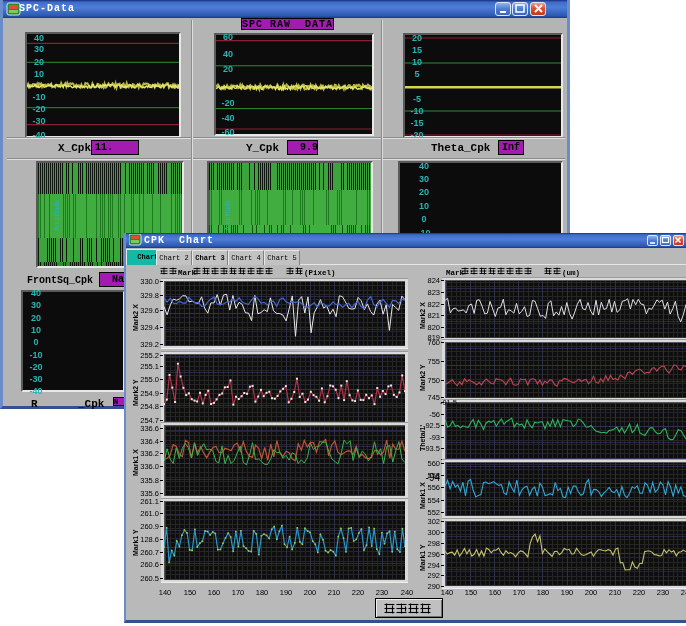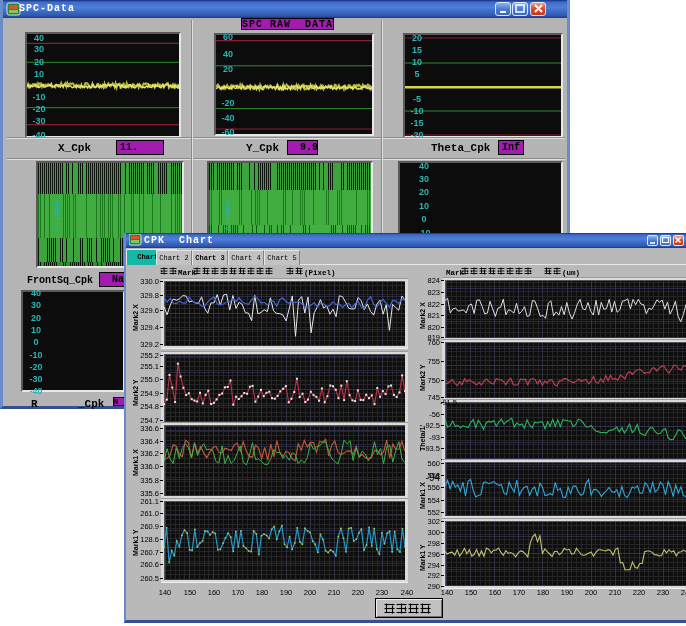--- a/index.html
+++ b/index.html
@@ -97,21 +97,21 @@
     <div class="cyl" style="left:399px;top:129.8px;width:30px;font-size:9px">-20</div>
     <div style="position:absolute;left:4px;top:137px;width:558px;height:1px;background:#8a8a8a"></div>
     <div style="position:absolute;left:4px;top:138px;width:558px;height:1px;background:#dedede"></div>
     <div style="position:absolute;left:4px;top:158px;width:558px;height:1px;background:#8a8a8a"></div>
     <div style="position:absolute;left:4px;top:159px;width:558px;height:1px;background:#dedede"></div>
     <div style="position:absolute;left:188px;top:20px;width:1px;height:380px;background:#8a8a8a"></div>
     <div style="position:absolute;left:189px;top:20px;width:1px;height:380px;background:#dedede"></div>
     <div style="position:absolute;left:378px;top:20px;width:1px;height:380px;background:#8a8a8a"></div>
     <div style="position:absolute;left:379px;top:20px;width:1px;height:380px;background:#dedede"></div>
     <div class="lab" style="left:55px;top:142px;width:40px;font-size:11px">X_Cpk</div>
-    <div class="box" style="left:113px;top:140px;width:48px;height:15px;font-size:10px;line-height:14px;padding-left:3px">11.</div>
+    <div class="box" style="left:88px;top:140px;width:48px;height:15px;font-size:10px;line-height:14px;padding-left:3px">11.</div>
     <div class="lab" style="left:243px;top:142px;width:40px;font-size:11px">Y_Cpk</div>
     <div class="box" style="left:284px;top:140px;width:31px;height:15px;font-size:10px;line-height:14px;padding-left:12px">9.9</div>
     <div class="lab" style="left:428px;top:142px;width:66px;font-size:11px">Theta_Cpk</div>
     <div class="box" style="left:495px;top:140px;width:26px;height:15px;font-size:10px;line-height:14px;padding-left:3px">Inf</div>
     <div class="chartpanel" style="left:33px;top:161px;width:148px;height:107px"></div>
     <svg width="144" height="103" style="left:35px;top:163px" shape-rendering="crispEdges">
       <rect x="0" y="0" width="144" height="31" fill="#3da43d"></rect>
       <rect x="0" y="0" width="1" height="31" fill="#0c160c"></rect>
       <rect x="2" y="0" width="1" height="31" fill="#0c160c"></rect>
       <rect x="4" y="0" width="1" height="31" fill="#0c160c"></rect>

